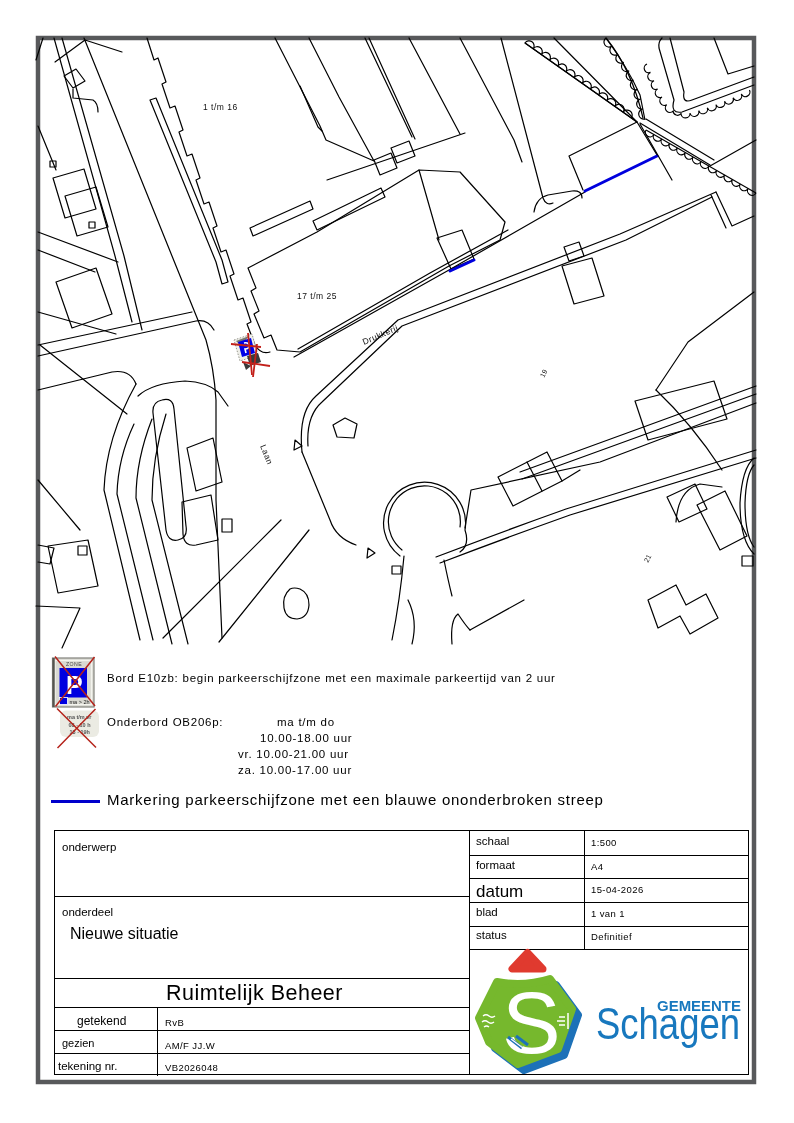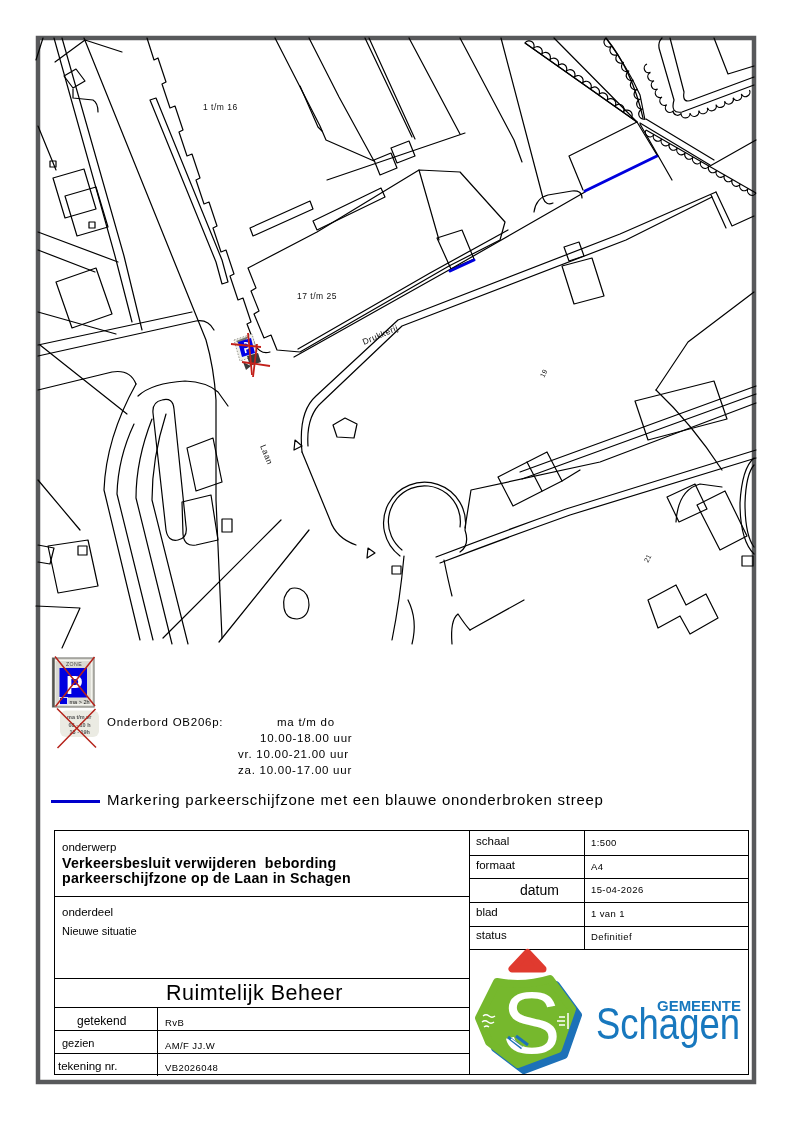--- a/index.html
+++ b/index.html
@@ -306,41 +306,41 @@
   <g>
     <rect x="60" y="710.5" width="39" height="26.5" rx="6" fill="#ebebe3"></rect>
     <text x="67" y="719" font-size="5.5" font-weight="bold" fill="#555" font-family="Liberation Sans">ma t/m vr</text>
     <text x="68.5" y="726.5" font-size="5.5" font-weight="bold" fill="#555" font-family="Liberation Sans">08 - 10 h</text>
     <text x="69.5" y="733.5" font-size="5.5" font-weight="bold" fill="#555" font-family="Liberation Sans">13 - 19h</text>
 
     <path d="M 57,708.5 L 96,747.5 M 95.5,709 L 57.5,748" stroke="#b5231b" stroke-width="1.5" fill="none"></path>
   </g>
 </svg>
 
+<div class="abs" style="left:107px;top:672px;font-size:11.5px;letter-spacing:0.75px;color:#000;">Bord E10zb: begin parkeerschijfzone met een maximale parkeertijd van 2 uur</div>
 
 <div class="abs" style="left:107px;top:716px;font-size:11.5px;letter-spacing:0.75px;color:#000;">Onderbord OB206p:</div>
 <div class="abs" style="left:277px;top:716px;font-size:11.5px;letter-spacing:0.75px;color:#000;">ma t/m do</div>
 <div class="abs" style="left:260px;top:732px;font-size:11.5px;letter-spacing:0.75px;color:#000;">10.00-18.00 uur</div>
 <div class="abs" style="left:238px;top:748px;font-size:11.5px;letter-spacing:0.75px;color:#000;">vr. 10.00-21.00 uur</div>
 <div class="abs" style="left:238px;top:764px;font-size:11.5px;letter-spacing:0.75px;color:#000;">za. 10.00-17.00 uur</div>
 
 <div class="abs" style="left:51px;top:800px;width:49px;height:3px;background:#0000cc;"></div>
 
 <div class="abs" style="left:107px;top:791px;font-size:15px;letter-spacing:0.75px;color:#000;">Markering parkeerschijfzone met een blauwe ononderbroken streep</div>
 
 <div class="abs" id="titleblock" style="left:54px;top:830px;width:693px;height:243px;border:1.6px solid #000;background:#fff;">
 
   <div class="abs" style="left:414px;top:0;width:1.2px;height:243px;background:#000;"></div>
 
   <div class="abs" style="left:7px;top:10px;font-size:11.5px;color:#000;">onderwerp</div>
-  <div class="abs" style="left:7px;top:25px;font-size:14.2px;font-weight:bold;color:#000;line-height:15.2px;letter-spacing:0.25px;">Verkeersbesluit verwijderen&nbsp; bebording<br>parkeerschijfzone op de Laan in Schagen</div>
   <div class="abs" style="left:0;top:65px;width:414px;height:1.2px;background:#000;"></div>
 
   <div class="abs" style="left:7px;top:75px;font-size:11.5px;color:#000;">onderdeel</div>
-  <div class="abs" style="left:7px;top:94px;font-size:11px;color:#000;">Nieuwe situatie</div>
+  <div class="abs" style="left:15px;top:94px;font-size:16px;color:#000;">Nieuwe situatie</div>
   <div class="abs" style="left:0;top:147px;width:414px;height:1.2px;background:#000;"></div>
 
   <div class="abs" style="left:111px;top:150px;font-size:21.5px;letter-spacing:0.5px;color:#000;">Ruimtelijk Beheer</div>
   <div class="abs" style="left:0;top:176px;width:414px;height:1.2px;background:#000;"></div>
 
   <div class="abs" style="left:22px;top:183px;font-size:12px;color:#000;">getekend</div>
   <div class="abs" style="left:110px;top:186px;font-size:9.5px;letter-spacing:0.4px;color:#000;">RvB</div>
   <div class="abs" style="left:0;top:199px;width:414px;height:1.2px;background:#000;"></div>
 
   <div class="abs" style="left:7px;top:206px;font-size:11px;color:#000;">gezien</div>
@@ -350,21 +350,21 @@
   <div class="abs" style="left:3px;top:229px;font-size:11.5px;color:#000;">tekening nr.</div>
   <div class="abs" style="left:110px;top:231px;font-size:9.5px;letter-spacing:0.4px;color:#000;">VB2026048</div>
   <div class="abs" style="left:102px;top:176px;width:1.2px;height:69px;background:#000;"></div>
 
   <div class="abs" style="left:421px;top:4px;font-size:11.5px;color:#000;">schaal</div>
   <div class="abs" style="left:536px;top:6px;font-size:9.5px;letter-spacing:0.4px;color:#000;">1:500</div>
   <div class="abs" style="left:414px;top:23.5px;width:279px;height:1.2px;background:#000;"></div>
   <div class="abs" style="left:421px;top:28px;font-size:11.5px;color:#000;">formaat</div>
   <div class="abs" style="left:536px;top:30px;font-size:9.5px;letter-spacing:0.4px;color:#000;">A4</div>
   <div class="abs" style="left:414px;top:47px;width:279px;height:1.2px;background:#000;"></div>
-  <div class="abs" style="left:421px;top:51px;font-size:14px;color:#000;margin-left:44px;">datum</div>
+  <div class="abs" style="left:421px;top:51px;font-size:17px;color:#000;">datum</div>
   <div class="abs" style="left:536px;top:53px;font-size:9.5px;letter-spacing:0.4px;color:#000;">15-04-2026</div>
   <div class="abs" style="left:414px;top:71px;width:279px;height:1.2px;background:#000;"></div>
   <div class="abs" style="left:421px;top:75px;font-size:11.5px;color:#000;">blad</div>
   <div class="abs" style="left:536px;top:77px;font-size:9.5px;letter-spacing:0.4px;color:#000;">1 van 1</div>
   <div class="abs" style="left:414px;top:94.5px;width:279px;height:1.2px;background:#000;"></div>
   <div class="abs" style="left:421px;top:98px;font-size:11.5px;color:#000;text-align:center;">status</div>
   <div class="abs" style="left:536px;top:100px;font-size:9.5px;letter-spacing:0.4px;color:#000;">Definitief</div>
   <div class="abs" style="left:414px;top:118px;width:279px;height:1.2px;background:#000;"></div>
   <div class="abs" style="left:529px;top:0;width:1.2px;height:118px;background:#000;"></div>
 </div>

